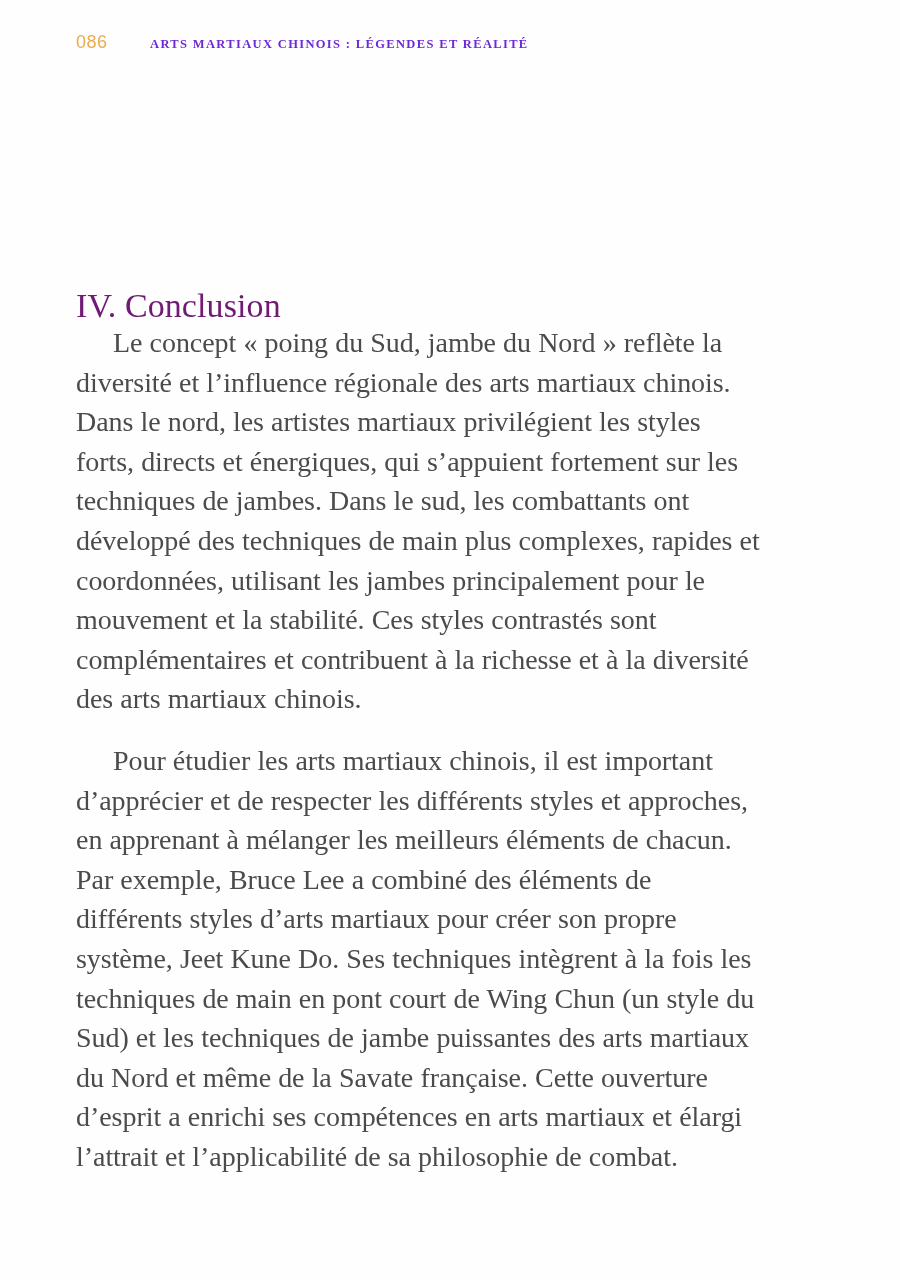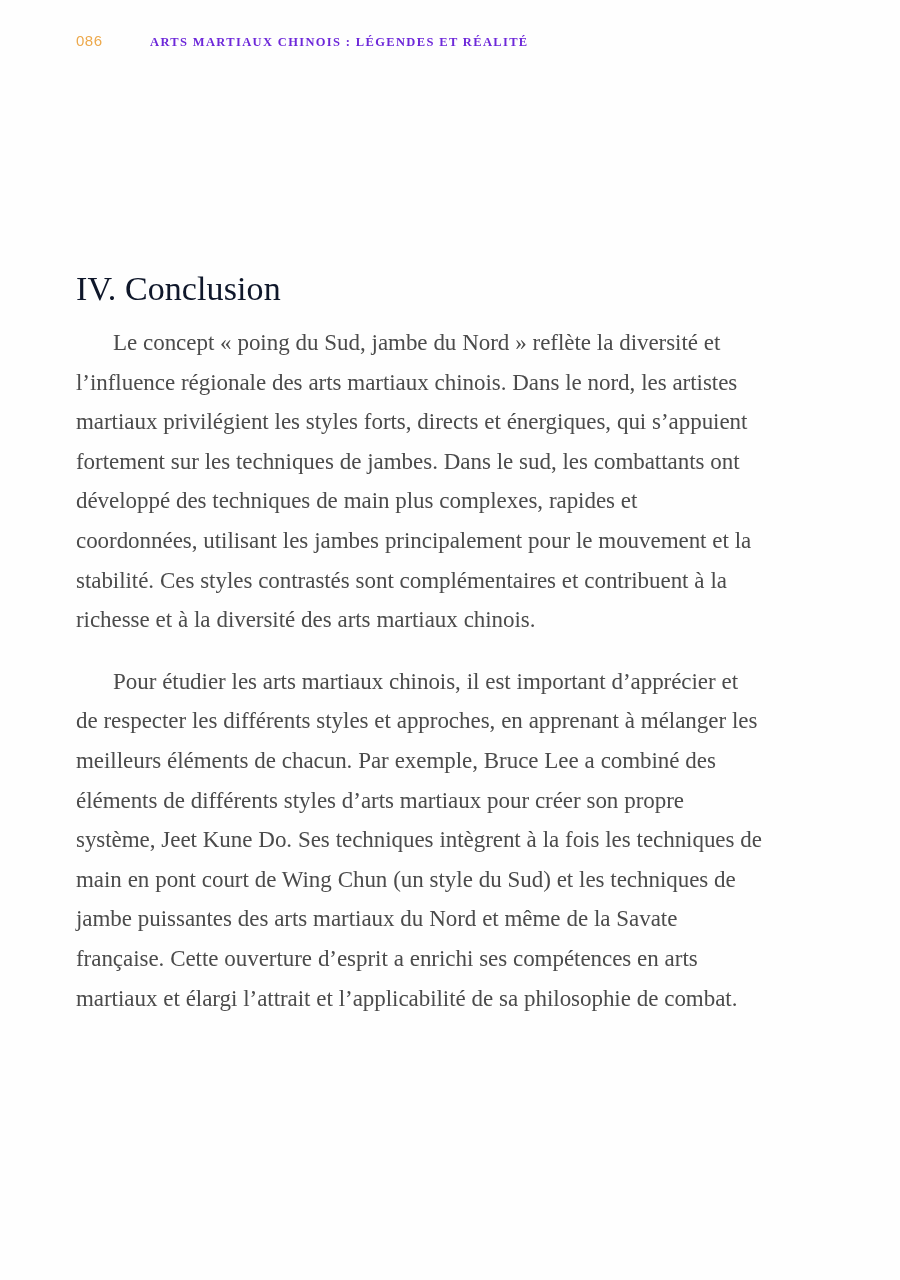--- a/index.html
+++ b/index.html
@@ -30,21 +30,21 @@
     top: 33px;
     left: 76px;
     right: 76px;
     display: flex;
     align-items: baseline;
     height: 26px;
   }
 
   .folio {
     font-family: "Liberation Sans", "DejaVu Sans", sans-serif;
-    font-size: 15px;
+    font-size: 18px;
     font-weight: 400;
     letter-spacing: 0.5px;
     color: #eda94c;
     width: 74px;
     flex: 0 0 74px;
     line-height: 1;
   }
 
   .running-title {
     font-family: "Liberation Serif", "DejaVu Serif", serif;
@@ -53,43 +53,43 @@
     letter-spacing: 1.35px;
     color: #6d28d9;
     text-transform: uppercase;
     line-height: 1;
     white-space: nowrap;
   }
 
   
   .section-heading {
     position: absolute;
-    top: 246px;
+    top: 263px;
     left: 76px;
     font-family: "Liberation Serif", "DejaVu Serif", serif;
     font-size: 34px;
     font-weight: 400;
-    color: #0f172a;
+    color: #701a75;
     letter-spacing: 0.1px;
     line-height: 1.15;
     white-space: nowrap;
   }
 
   
   .body-copy {
     position: absolute;
     top: 323px;
     left: 76px;
     width: 686px;
   }
 
   .body-copy p {
     margin: 0 0 22px 0;
     font-family: "Liberation Serif", "DejaVu Serif", serif;
-    font-size: 23px;
+    font-size: 28px;
     line-height: 39.6px;
     color: #4b4b4b;
     text-indent: 37px;
     text-align: left;
     letter-spacing: -0.05px;
     word-spacing: 0.2px;
   }
 
   .body-copy p:last-child {
     margin-bottom: 16px;

